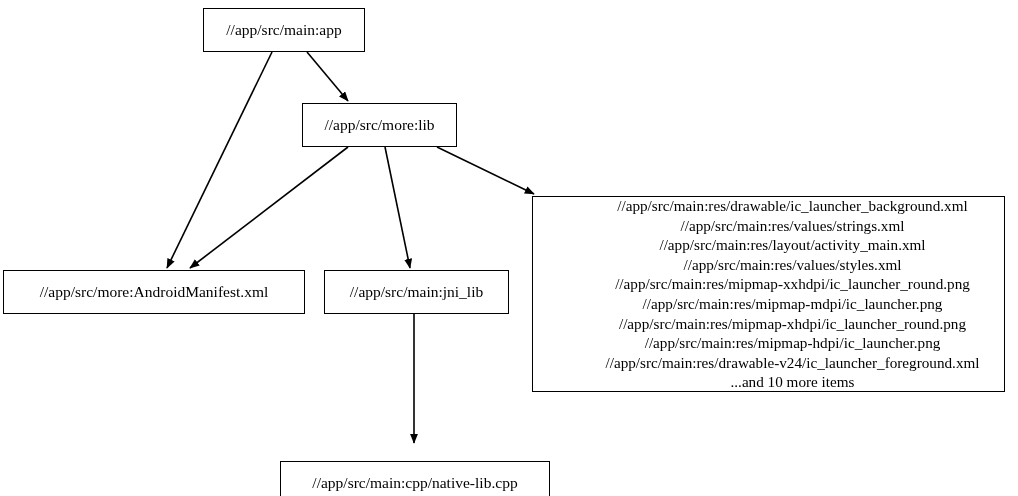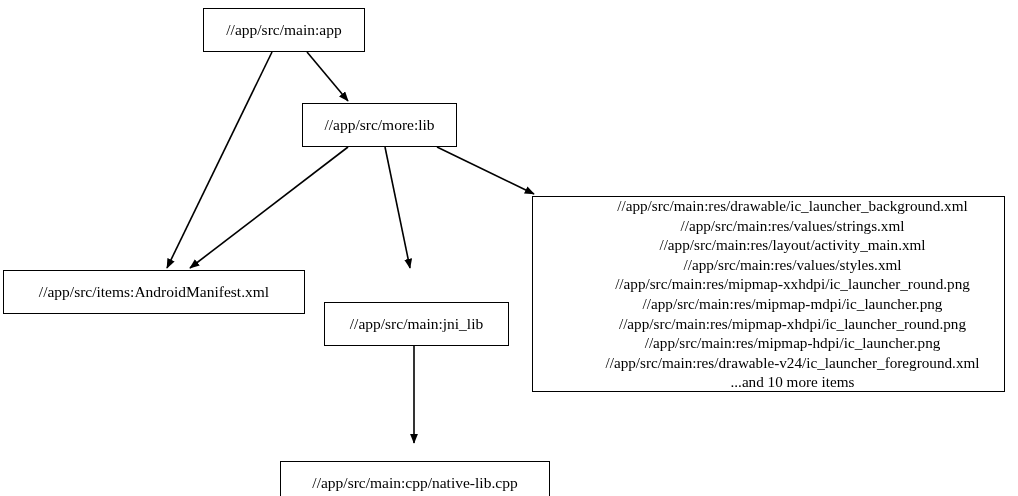--- a/index.html
+++ b/index.html
@@ -43,21 +43,21 @@
   .node-multiline .node-label {
     font-size: 15.2px;
     line-height: 19.55px;
     white-space: pre;
     text-align: center;
   }
   
   #node-app        { left: 203px; top: 8px;   width: 162px; height: 44px; }
   #node-lib        { left: 302px; top: 103px; width: 155px; height: 44px; }
   #node-manifest   { left: 3px;   top: 270px; width: 302px; height: 44px; }
-  #node-jni-lib    { left: 324px; top: 270px; width: 185px; height: 44px; margin-top: 32px; }
+  #node-jni-lib    { left: 324px; top: 270px; width: 185px; height: 44px; }
   #node-res-group  { left: 532px; top: 196px; width: 473px; height: 196px; padding-left: 48px; }
   #node-native-lib { left: 280px; top: 445px; width: 270px; height: 44px; margin-top: 16px; }
 </style>
 </head>
 <body>
 
 <div id="graph-canvas">
 
   <svg id="edge-layer" width="1018" height="496" viewBox="0 0 1018 496">
     <defs>
@@ -81,21 +81,21 @@
 
   <div class="node" id="node-app">
     <span class="node-label">//app/src/main:app</span>
   </div>
 
   <div class="node" id="node-lib">
     <span class="node-label">//app/src/more:lib</span>
   </div>
 
   <div class="node" id="node-manifest">
-    <span class="node-label">//app/src/items:AndroidManifest.xml</span>
+    <span class="node-label">//app/src/more:AndroidManifest.xml</span>
   </div>
 
   <div class="node" id="node-jni-lib">
     <span class="node-label">//app/src/main:jni_lib</span>
   </div>
 
   <div class="node node-multiline" id="node-res-group">
     <span class="node-label">//app/src/main:res/drawable/ic_launcher_background.xml
 //app/src/main:res/values/strings.xml
 //app/src/main:res/layout/activity_main.xml

